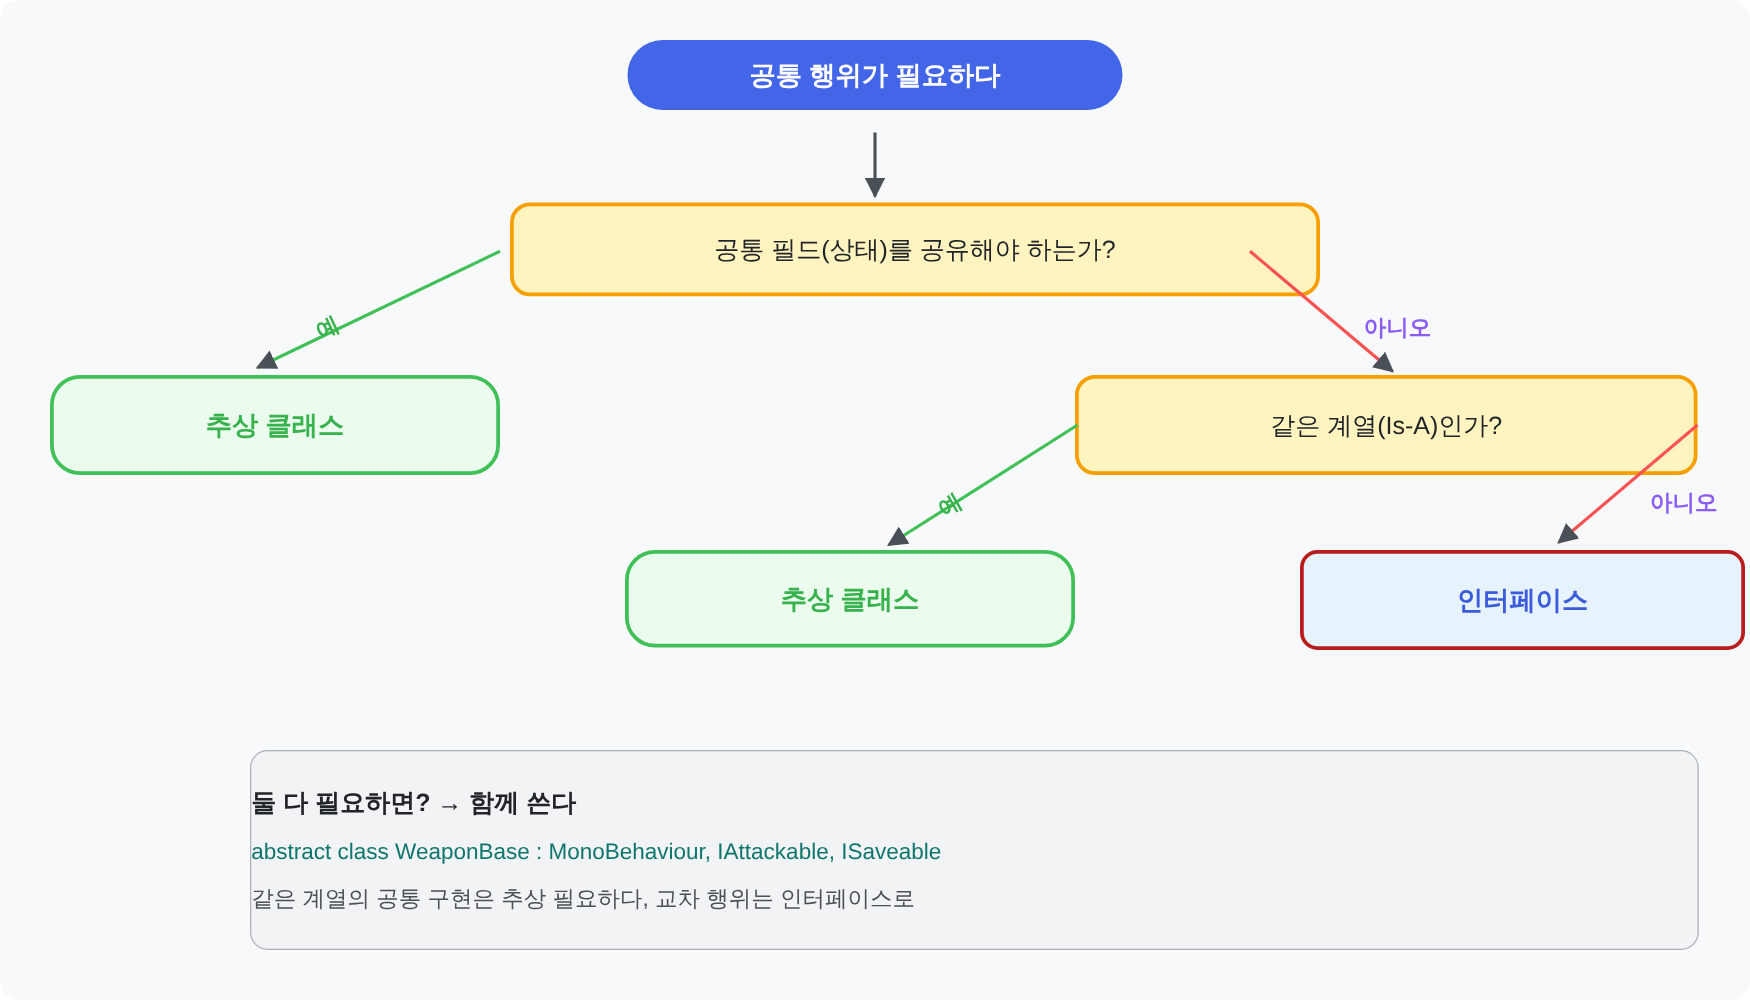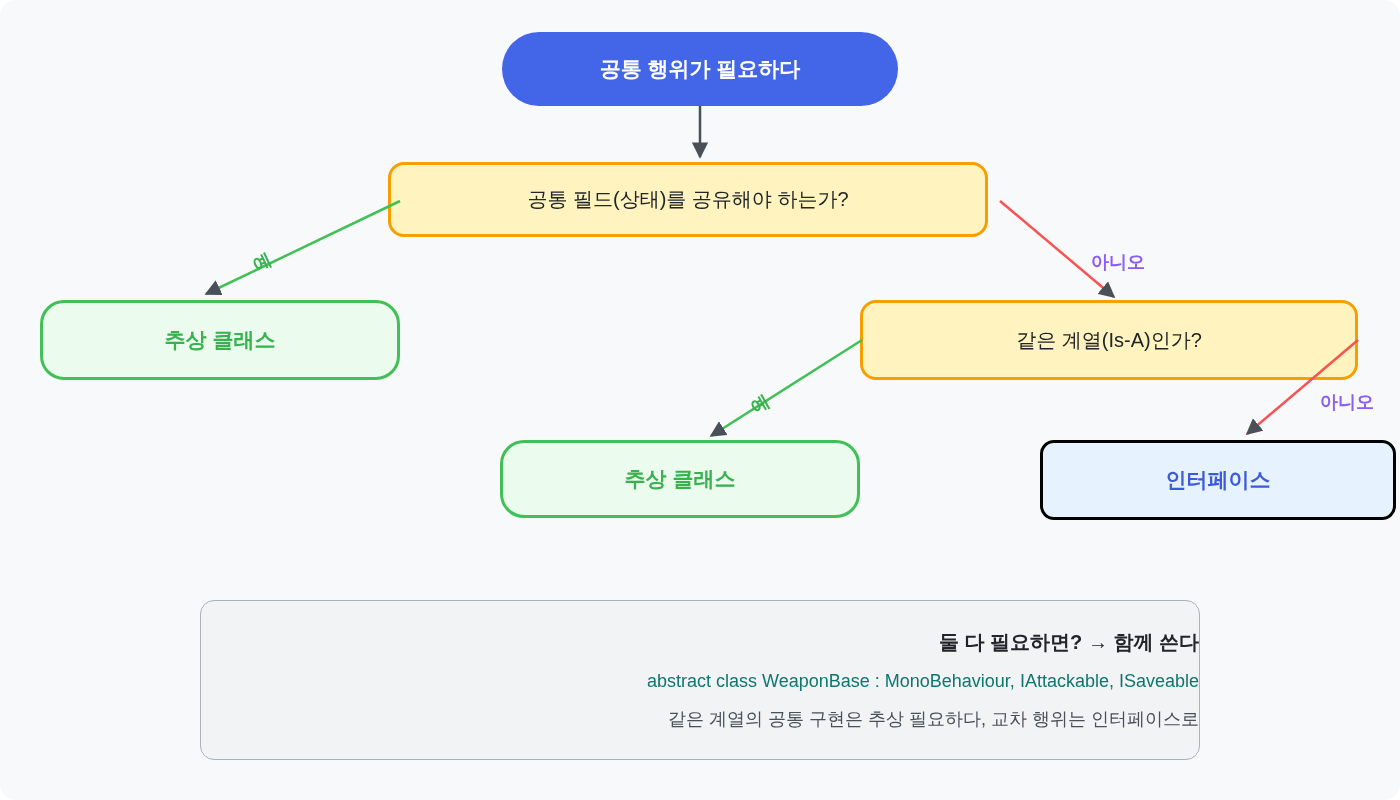--- a/index.html
+++ b/index.html
@@ -17,50 +17,50 @@
   }
   .node {
     position: absolute;
     display: flex;
     align-items: center;
     justify-content: center;
     text-align: center;
     z-index: 1;
   }
   .node-start {
-    left: 502px; top: 32px; width: 396px; height: 74px;
+    left: 502px; top: 32px; width: 396px; height: 56px;
     background: #4365e8;
     border-radius: 37px;
     color: #ffffff;
     font-size: 21px;
     font-weight: bold;
   }
   .node-question {
     background: #fff3bf;
     border: 3px solid #f59f00;
     border-radius: 16px;
     color: #212529;
     font-size: 20px;
   }
-  .node-q1 { left: 388px; top: 162px; width: 600px; height: 75px; text-align: center; }
+  .node-q1 { left: 408px; top: 162px; width: 648px; height: 75px; text-align: center; }
   .node-q2 { left: 860px; top: 300px; width: 498px; height: 80px; }
   .node-green {
     background: #ebfbee;
     border: 3px solid #40c057;
     border-radius: 24px;
     color: #37b24d;
     font-size: 21px;
     font-weight: bold;
   }
   .node-abstract1 { left: 40px;  top: 300px; width: 360px; height: 80px; }
   .node-abstract2 { left: 500px; top: 440px; width: 360px; height: 78px; }
   .node-interface {
     left: 1040px; top: 440px; width: 356px; height: 80px;
     background: #e6f2fd;
-    border: 3px solid #000000;
+    border: 3px solid #b91c1c;
     border-radius: 14px;
     color: #3b5bdb;
     font-size: 21px;
     font-weight: bold;
   }
   .edges {
     position: absolute;
     left: 0; top: 0;
     width: 1400px; height: 800px;
     z-index: 3;
@@ -77,27 +77,27 @@
   .edge-label.green { color: #37b24d; }
   .edge-label.red   { color: #8b5cf6; }
   .edge-label.rot25 { transform: translate(-50%, -50%) rotate(-25deg); }
   .edge-label.rot30 { transform: translate(-50%, -50%) rotate(-30deg); }
   .lbl-yes1 { left: 262px;  top: 262px; }
   .lbl-no1  { left: 1118px; top: 262px; }
   .lbl-yes2 { left: 760px;  top: 404px; }
   .lbl-no2  { left: 1347px; top: 402px; }
   .note {
     position: absolute;
-    left: 200px; top: 600px; width: 1000px; height: 160px;
+    left: 200px; top: 600px; width: 1159px; height: 160px;
     background: #f1f3f5;
     border: 1.5px solid #aab1b8;
     border-radius: 14px;
     display: flex;
     flex-direction: column;
-    align-items: flex-end;
+    align-items: flex-start;
     justify-content: center;
     gap: 15px;
     text-align: center;
     z-index: 1;
   }
   .note-title { font-size: 20px; font-weight: bold; color: #212529; }
   .note-code  { font-size: 18px; color: #0f766e; }
   .note-desc  { font-size: 18px; color: #495057; }
 </style>
 </head>

